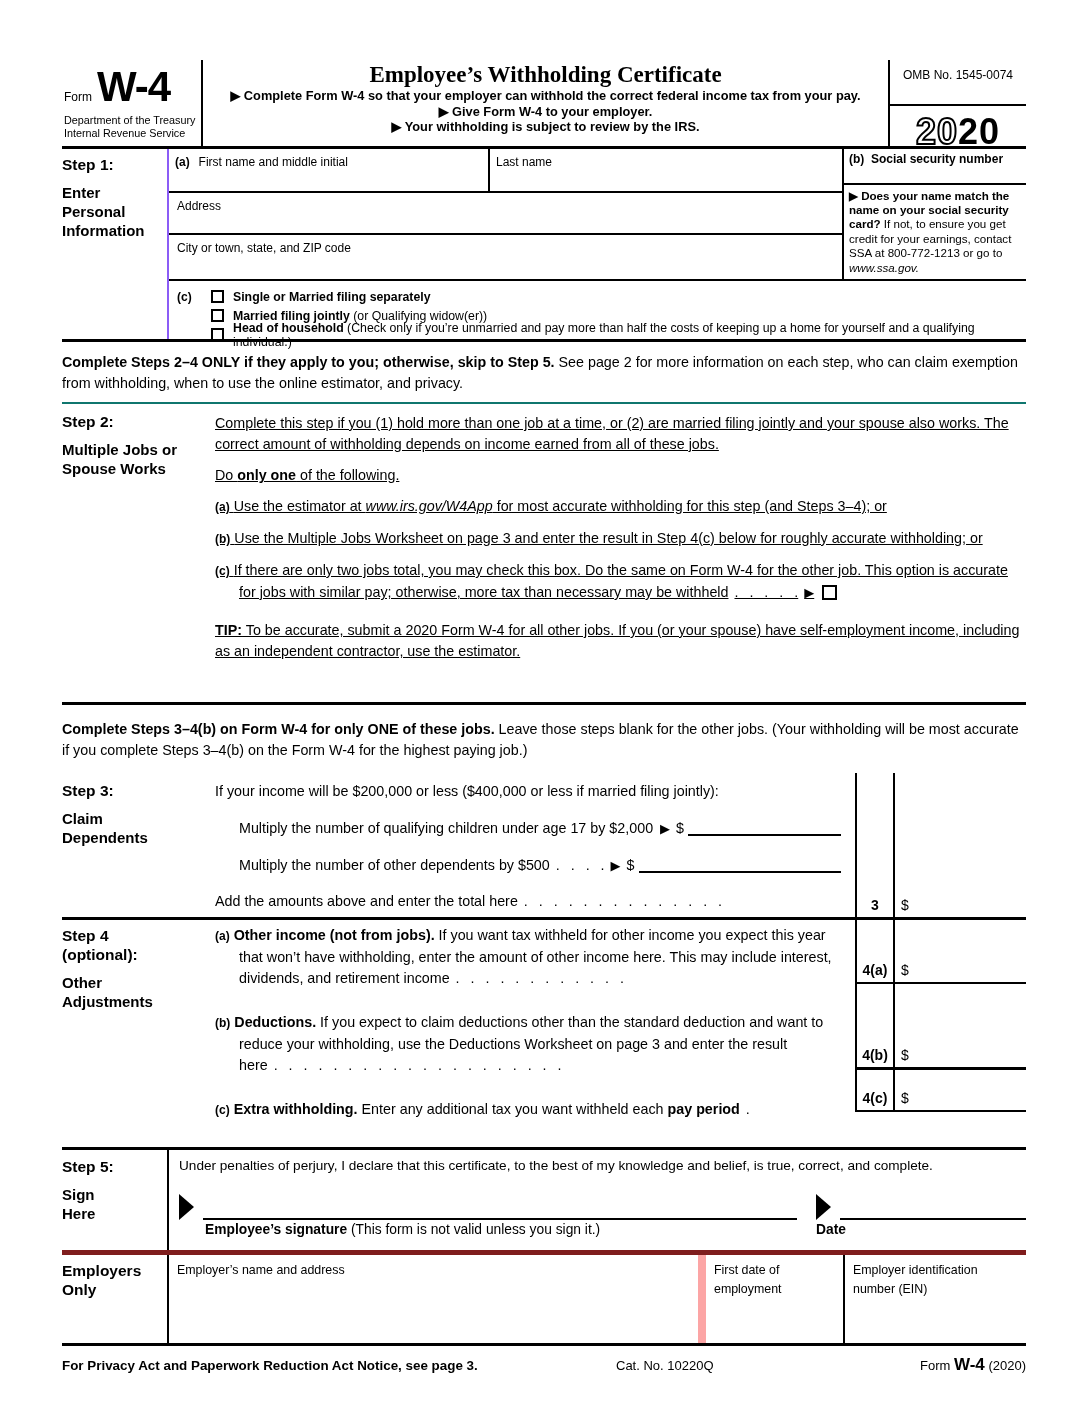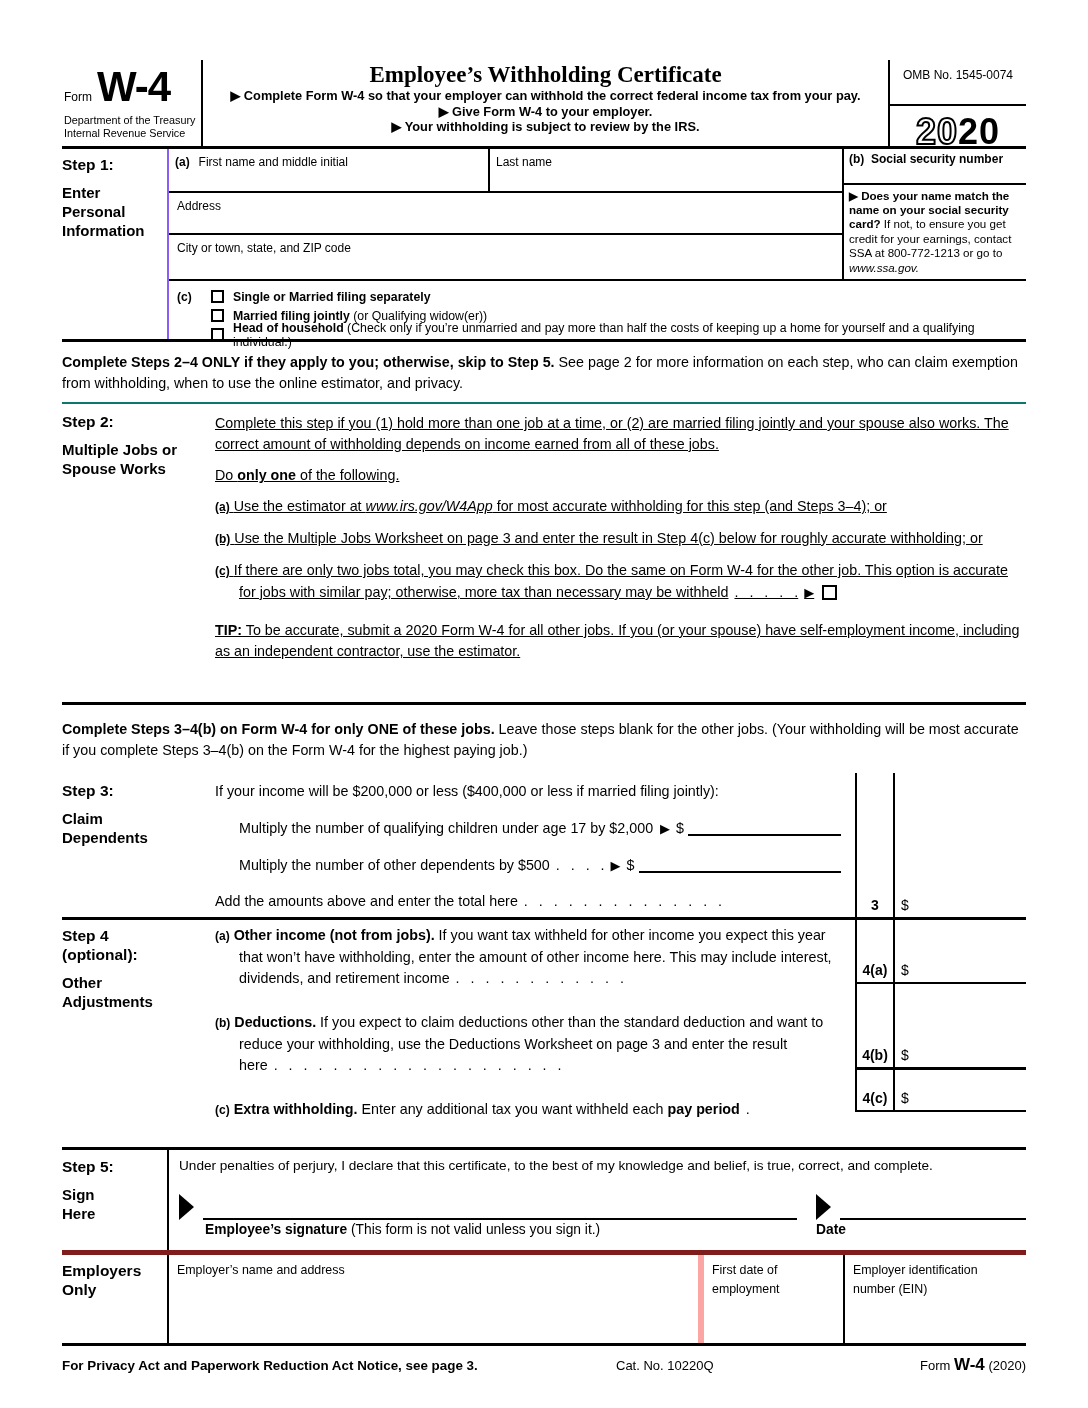--- a/index.html
+++ b/index.html
@@ -94,21 +94,21 @@
   .date-line { width:186px; border-bottom:2px solid #000; height:20px; }
   .lbl-row { display:flex; margin-top:2px; }
   .sig-lbl { flex:1; padding-left:26px; font-size:13.8px; }
   .date-lbl { width:210px; font-weight:bold; font-size:13.8px; }
 
   
   .emp { display:flex; border-bottom:3px solid #000; height:91px; }
   .emp-left { width:105px; padding-top:6px; }
   .emp-main { flex:1; border-left:2px solid #000; display:flex; }
   .emp-name { flex:1; padding:5px 8px; }
-  .emp-date { width:145px; border-left:6px solid #fca5a5; padding:5px 8px; }
+  .emp-date { width:145px; border-left:8px solid #fca5a5; padding:5px 8px; }
   .emp-ein { width:183px; border-left:2px solid #000; padding:5px 8px; }
   .emp-cell-lbl { font-size:12.4px; line-height:15.5px; }
 
   
   .footer { display:flex; align-items:baseline; padding-top:9px; font-size:13px; }
   .foot-privacy { font-weight:bold; font-size:13.4px; flex:1; }
   .foot-cat { width:260px; }
   .foot-form { width:150px; text-align:right; }
   .foot-w4 { font-weight:bold; font-size:17px; }
 </style>

